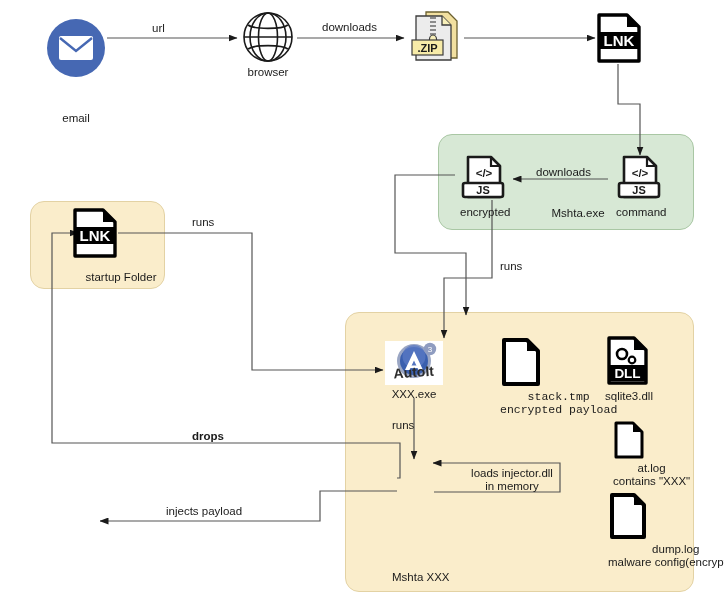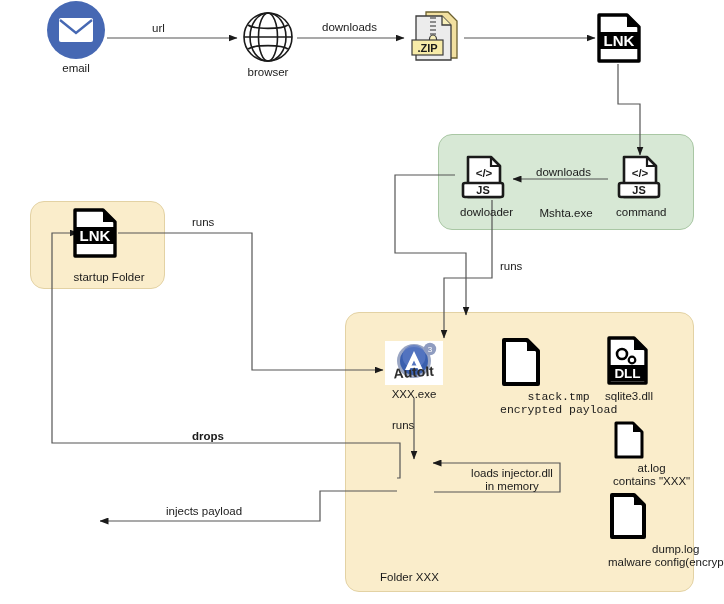--- a/index.html
+++ b/index.html
@@ -23,20 +23,21 @@
     box-sizing:border-box;
   }
   .group-green{background:#d7e8d5;border:1px solid #a9c7a4;}
   .group-yellow{background:#faedcb;border:1px solid #e3d2a4;}
   .group-label{
     position:absolute;
     font-size:11.5px;
     color:#1a1a1a;
     white-space:nowrap;
     text-align:center;
+    padding-left:12px;
   }
   .node{
     position:absolute;
     display:flex;
     flex-direction:column;
     z-index:5;
   }
   .node .cap{
     margin-top:3px;
     font-size:11.5px;
@@ -73,21 +74,21 @@
 
 <div id="canvas">
 
   <div class="group-box group-green" style="left:438px;top:134px;width:256px;height:96px;"></div>
   <div class="group-label" style="left:438px;top:207px;width:256px;">Mshta.exe</div>
 
   <div class="group-box group-yellow" style="left:30px;top:201px;width:135px;height:88px;"></div>
   <div class="group-label" style="left:30px;top:271px;width:158px;">startup Folder</div>
 
   <div class="group-box group-yellow" style="left:345px;top:312px;width:349px;height:280px;"></div>
-  <div class="group-label" style="left:380px;top:571px;text-align:left;">Folder XXX</div>
+  <div class="group-label" style="left:380px;top:571px;text-align:left;">Mshta XXX</div>
 
   <svg id="wires" viewBox="0 0 724 604" xmlns="http://www.w3.org/2000/svg">
     <defs>
       <marker id="ah" markerWidth="9" markerHeight="7" refX="8.5" refY="3.5" orient="auto" markerUnits="userSpaceOnUse">
         <path d="M0,0 L9,3.5 L0,7 z" fill="#1a1a1a"></path>
       </marker>
     </defs>
     <g fill="none" stroke="#555555" stroke-width="1.2">
 
       <path d="M107,38 L237,38" marker-end="url(#ah)"></path>
@@ -109,21 +110,21 @@
       <path d="M414,398 L414,459" marker-end="url(#ah)"></path>
 
       <path d="M397,478 L400,478 L400,443 L52,443 L52,233 L78,233" marker-end="url(#ah)"></path>
 
       <path d="M434,492 L560,492 L560,463 L433,463" marker-end="url(#ah)"></path>
 
       <path d="M397,491 L320,491 L320,521 L100,521" marker-end="url(#ah)"></path>
     </g>
   </svg>
 
-  <div class="node" style="left:47px;top:1px;">
+  <div class="node" style="left:47px;top:19px;gap:32px;">
     <div class="email-circle">
       <svg class="ic" width="36" height="26" viewBox="0 0 36 26" xmlns="http://www.w3.org/2000/svg">
         <rect x="1" y="1" width="34" height="24" rx="2" fill="#ffffff"></rect>
         <path d="M2,3 L18,16 L34,3" fill="none" stroke="#4668b3" stroke-width="2.4"></path>
       </svg>
     </div>
     <div class="cap">email</div>
   </div>
 
   <div class="node" style="left:242px;top:11px;">
@@ -195,21 +196,21 @@
   <div class="node" style="left:460px;top:155px;">
     <div>
       <svg class="ic" width="46" height="48" viewBox="0 0 46 48" xmlns="http://www.w3.org/2000/svg">
         <path d="M8,2 L31,2 L40,11 L40,42 L8,42 z" fill="#ffffff" stroke="#1a1a1a" stroke-width="2.6" stroke-linejoin="round"></path>
         <path d="M31,2 L31,11 L40,11" fill="none" stroke="#1a1a1a" stroke-width="2.2"></path>
         <text x="24" y="22" font-family="'Liberation Sans',sans-serif" font-size="11.5" font-weight="bold" fill="#1a1a1a" text-anchor="middle">&lt;/&gt;</text>
         <rect x="3" y="28" width="40" height="14" rx="2" fill="#ffffff" stroke="#1a1a1a" stroke-width="2.6"></rect>
         <text x="23" y="39" font-family="'Liberation Sans',sans-serif" font-size="11" font-weight="bold" fill="#1a1a1a" text-anchor="middle">JS</text>
       </svg>
     </div>
-    <div class="cap">dowloader</div>
+    <div class="cap">encrypted</div>
   </div>
 
   <div class="node" style="left:72px;top:207px;">
     <div>
       <svg class="ic" width="46" height="52" viewBox="0 0 46 52" xmlns="http://www.w3.org/2000/svg">
         <path d="M3,3 L31,3 L43,15 L43,49 L3,49 z" fill="#ffffff" stroke="#000000" stroke-width="3.4" stroke-linejoin="round"></path>
         <path d="M31,3 L31,15 L43,15 z" fill="#000000"></path>
         <rect x="3" y="20" width="40" height="17" fill="#000000"></rect>
         <text x="23" y="34" font-family="'Liberation Sans',sans-serif" font-size="15" font-weight="bold" fill="#ffffff" text-anchor="middle">LNK</text>
       </svg>

